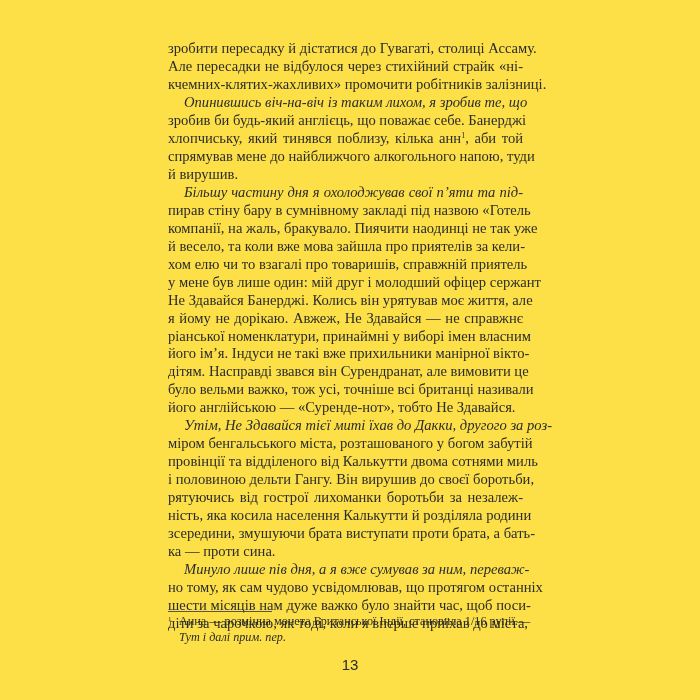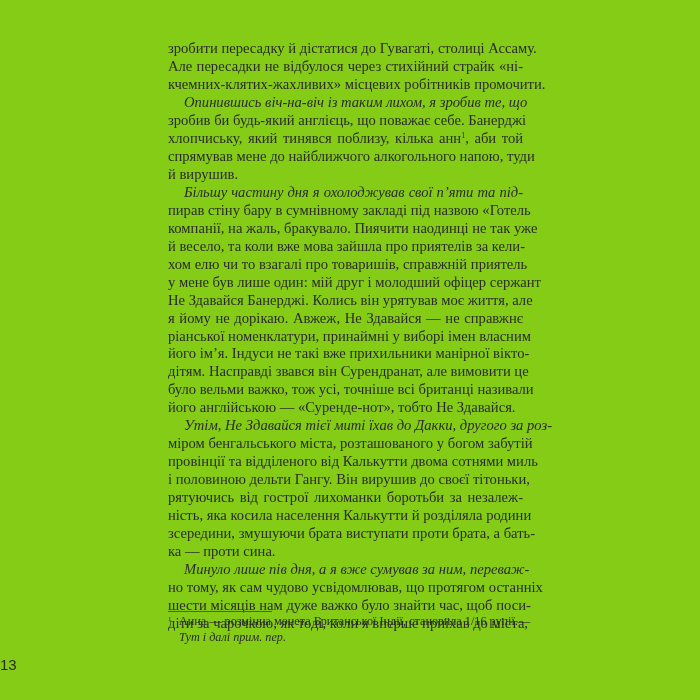--- a/index.html
+++ b/index.html
@@ -1,19 +1,19 @@
 <!DOCTYPE html>
 <html><head>
 <meta charset="utf-8">
 <style>
   html, body { margin: 0; padding: 0; background: #ffffff; }
   body { width: 700px; height: 700px; position: relative; overflow: hidden; }
   .page {
     position: absolute; left: 0; top: 0; width: 700px; height: 700px;
-    background: #84cc16;
+    background: #fde047;
   }
   .body-text {
     position: absolute; left: 168px; top: 40px; width: 355px;
     font-family: "Liberation Serif", "DejaVu Serif", serif;
     font-size: 14.6px; line-height: 17.97px; color: #2b2b2b;
   }
   .line {
     display: block; height: 17.97px; white-space: nowrap;
     text-align: justify; text-align-last: justify;
   }
@@ -26,33 +26,33 @@
   }
   .footnote {
     position: absolute; left: 168px; top: 614px; width: 360px;
     font-family: "Liberation Serif", "DejaVu Serif", serif;
     font-size: 12.2px; line-height: 15.5px; color: #2b2b2b;
   }
   .fn-mark { position: absolute; left: 0; top: -2px; font-size: 7px; }
   .fn-line { display: block; padding-left: 11px; white-space: nowrap; }
   .fn-line em { font-style: italic; }
   .page-number {
-    position: absolute; left: 0; width: 700px; top: 656px; text-align: left;
+    position: absolute; left: 0; width: 700px; top: 656px; text-align: center;
     font-family: "Liberation Sans", "DejaVu Sans", sans-serif;
     font-size: 15px; color: #2b2b2b;
   }
 </style>
 </head>
 <body>
 
 <div class="page">
   <div class="body-text" id="body-text">
       <span class="line">зробити пересадку й дістатися до Гувагаті, столиці Ассаму.</span>
       <span class="line">Але пересадки не відбулося через стихійний страйк «ні-</span>
-      <span class="line last">кчемних-клятих-жахливих» місцевих робітників промочити.</span>
+      <span class="line last">кчемних-клятих-жахливих» промочити робітників залізниці.</span>
       <span class="line indent">Опинившись віч-на-віч із таким лихом, я зробив те, що</span>
       <span class="line">зробив би будь-який англієць, що поважає себе. Банерджі</span>
       <span class="line"><span>хлопчиську, який тинявся поблизу, кілька анн</span><sup class="fn-ref">1</sup><span>, аби той</span></span>
       <span class="line">спрямував мене до найближчого алкогольного напою, туди</span>
       <span class="line last">й вирушив.</span>
       <span class="line indent">Більшу частину дня я охолоджував свої п’яти та під-</span>
       <span class="line">пирав стіну бару в сумнівному закладі під назвою «Готель</span>
       <span class="line">компанії, на жаль, бракувало. Пиячити наодинці не так уже</span>
       <span class="line">й весело, та коли вже мова зайшла про приятелів за кели-</span>
       <span class="line">хом елю чи то взагалі про товаришів, справжній приятель</span>
@@ -60,21 +60,21 @@
       <span class="line">Не Здавайся Банерджі. Колись він урятував моє життя, але</span>
       <span class="line">я йому не дорікаю. Авжеж, Не Здавайся — не справжнє</span>
       <span class="line">ріанської номенклатури, принаймні у виборі імен власним</span>
       <span class="line">його ім’я. Індуси не такі вже прихильники манірної вікто-</span>
       <span class="line">дітям. Насправді звався він Сурендранат, але вимовити це</span>
       <span class="line">було вельми важко, тож усі, точніше всі британці називали</span>
       <span class="line last">його англійською — «Суренде-нот», тобто Не Здавайся.</span>
       <span class="line indent">Утім, Не Здавайся тієї миті їхав до Дакки, другого за роз-</span>
       <span class="line">міром бенгальського міста, розташованого у богом забутій</span>
       <span class="line">провінції та відділеного від Калькутти двома сотнями миль</span>
-      <span class="line">і половиною дельти Гангу. Він вирушив до своєї тітоньки,</span>
+      <span class="line">і половиною дельти Гангу. Він вирушив до своєї боротьби,</span>
       <span class="line">рятуючись від гострої лихоманки боротьби за незалеж-</span>
       <span class="line">ність, яка косила населення Калькутти й розділяла родини</span>
       <span class="line">зсередини, змушуючи брата виступати проти брата, а бать-</span>
       <span class="line last">ка — проти сина.</span>
       <span class="line indent">Минуло лише пів дня, а я вже сумував за ним, переваж-</span>
       <span class="line">но тому, як сам чудово усвідомлював, що протягом останніх</span>
       <span class="line">шести місяців нам дуже важко було знайти час, щоб поси-</span>
       <span class="line">діти за чарочкою, як тоді, коли я вперше приїхав до міста,</span>
     </div>
 

